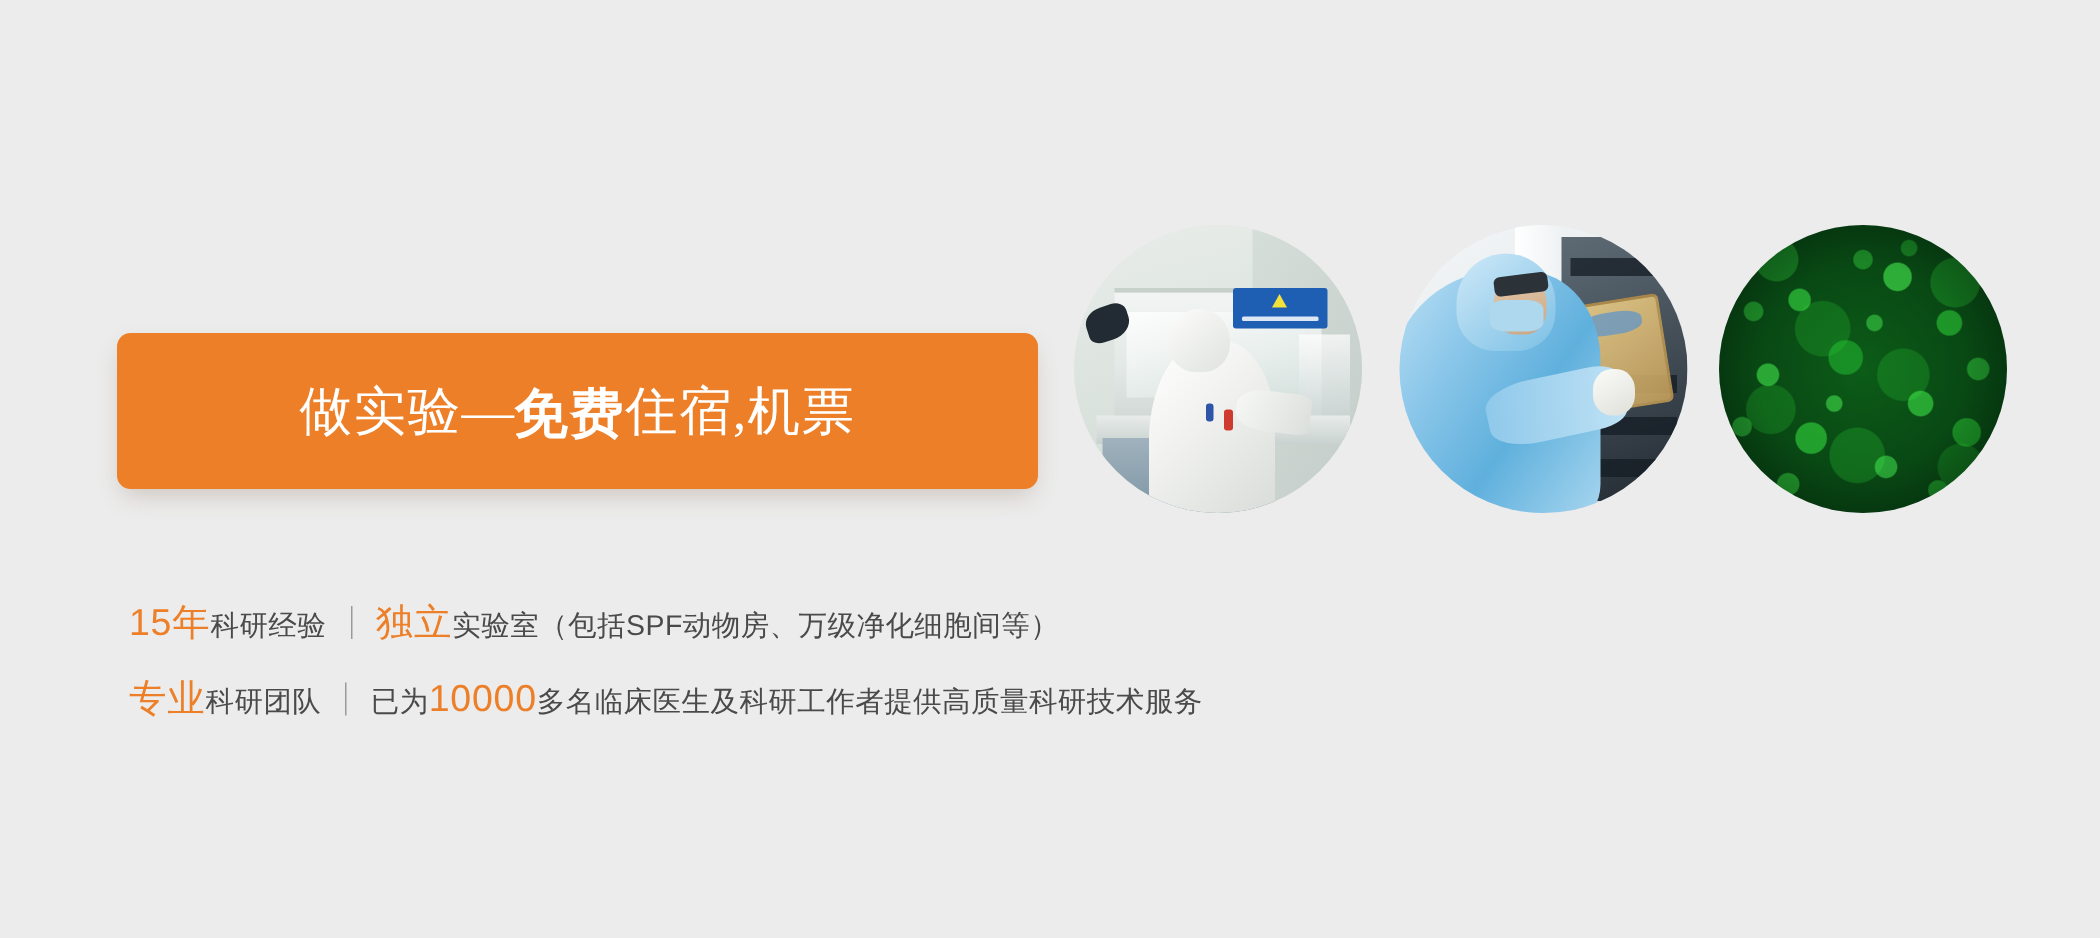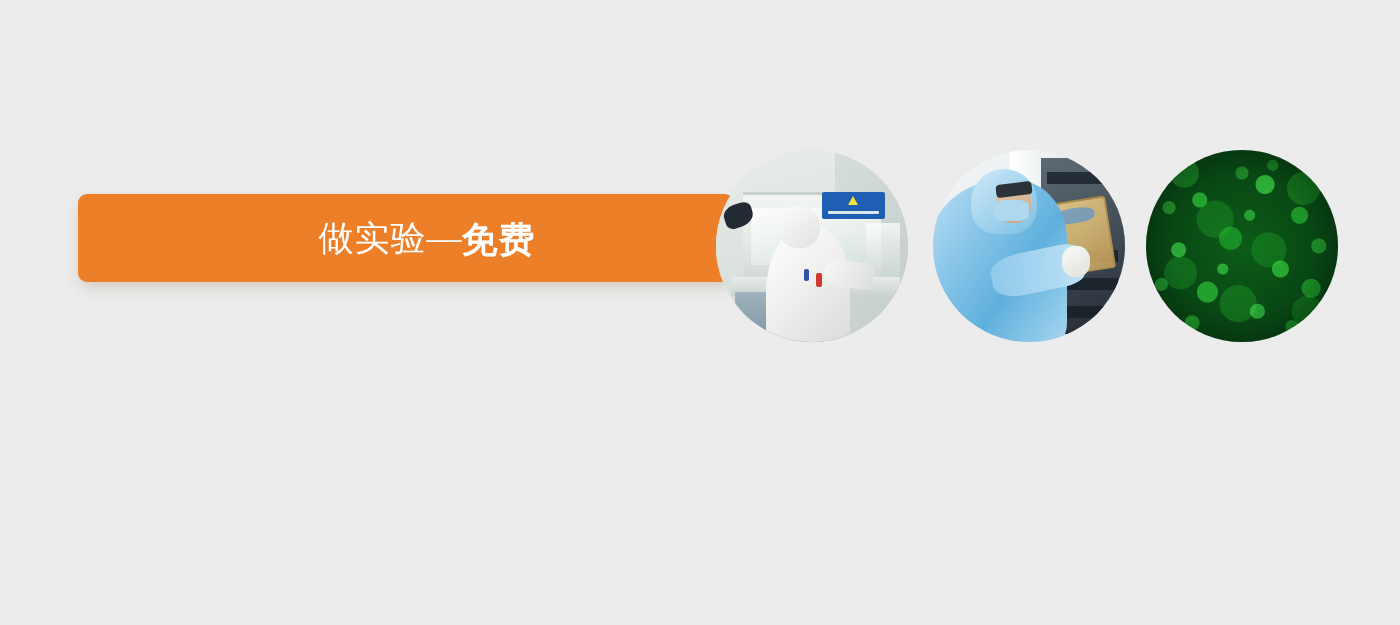--- a/index.html
+++ b/index.html
@@ -18,31 +18,30 @@
   .banner-root {
     position: absolute;
     inset: 0;
     background: #ececec;
   }
 
   
   .headline-plaque {
     position: absolute;
     left: 78px;
-    top: 194px;
+    top: 222px;
     width: 614px;
-    height: 88px;
+    height: 104px;
     background: #ed7f28;
     border-radius: 9px;
     box-shadow: 0 7px 16px -4px rgba(120, 90, 60, 0.28);
     display: flex;
     align-items: center;
     justify-content: center;
     overflow: hidden;
-    padding-left: 42px;
   }
   .headline-text {
     white-space: nowrap;
     color: #ffffff;
     line-height: 1;
     display: flex;
     align-items: baseline;
   }
   .hl-seg {
     display: inline-block;
@@ -317,20 +316,21 @@
 </head>
 <body>
 
 <div class="banner-root">
 
   <div class="headline-plaque">
     <div class="headline-text" id="headline-text">
         <span class="hl-seg hl-regular">做实验</span>
         <span class="hl-seg hl-dash">—</span>
         <span class="hl-seg hl-strong">免费</span>
+        <span class="hl-seg hl-regular">住宿,机票</span>
       </div>
   </div>
 
   <div class="photo-strip">
 
     <div class="photo-circle p1">
       <div class="photo-inner">
         <div class="bg"></div>
         <div class="wall-right"></div>
         <div class="hood-frame"></div>
@@ -376,14 +376,31 @@
 
     <div class="photo-circle p3">
       <div class="photo-inner">
         <div class="bg"></div>
         <div class="vignette"></div>
       </div>
     </div>
 
   </div>
 
+  <div class="features" id="feature-list">
+      <div class="feature-line">
+        <span class="f-accent">15年</span>
+        <span class="f-plain">科研经验</span>
+        <span class="f-sep"></span>
+        <span class="f-accent">独立</span>
+        <span class="f-plain">实验室（包括SPF动物房、万级净化细胞间等）</span>
+      </div>
+      <div class="feature-line">
+        <span class="f-accent">专业</span>
+        <span class="f-plain">科研团队</span>
+        <span class="f-sep"></span>
+        <span class="f-plain">已为</span>
+        <span class="f-accent">10000</span>
+        <span class="f-plain">多名临床医生及科研工作者提供高质量科研技术服务</span>
+      </div>
+    </div>
 
 </div>
 
 </body></html>

